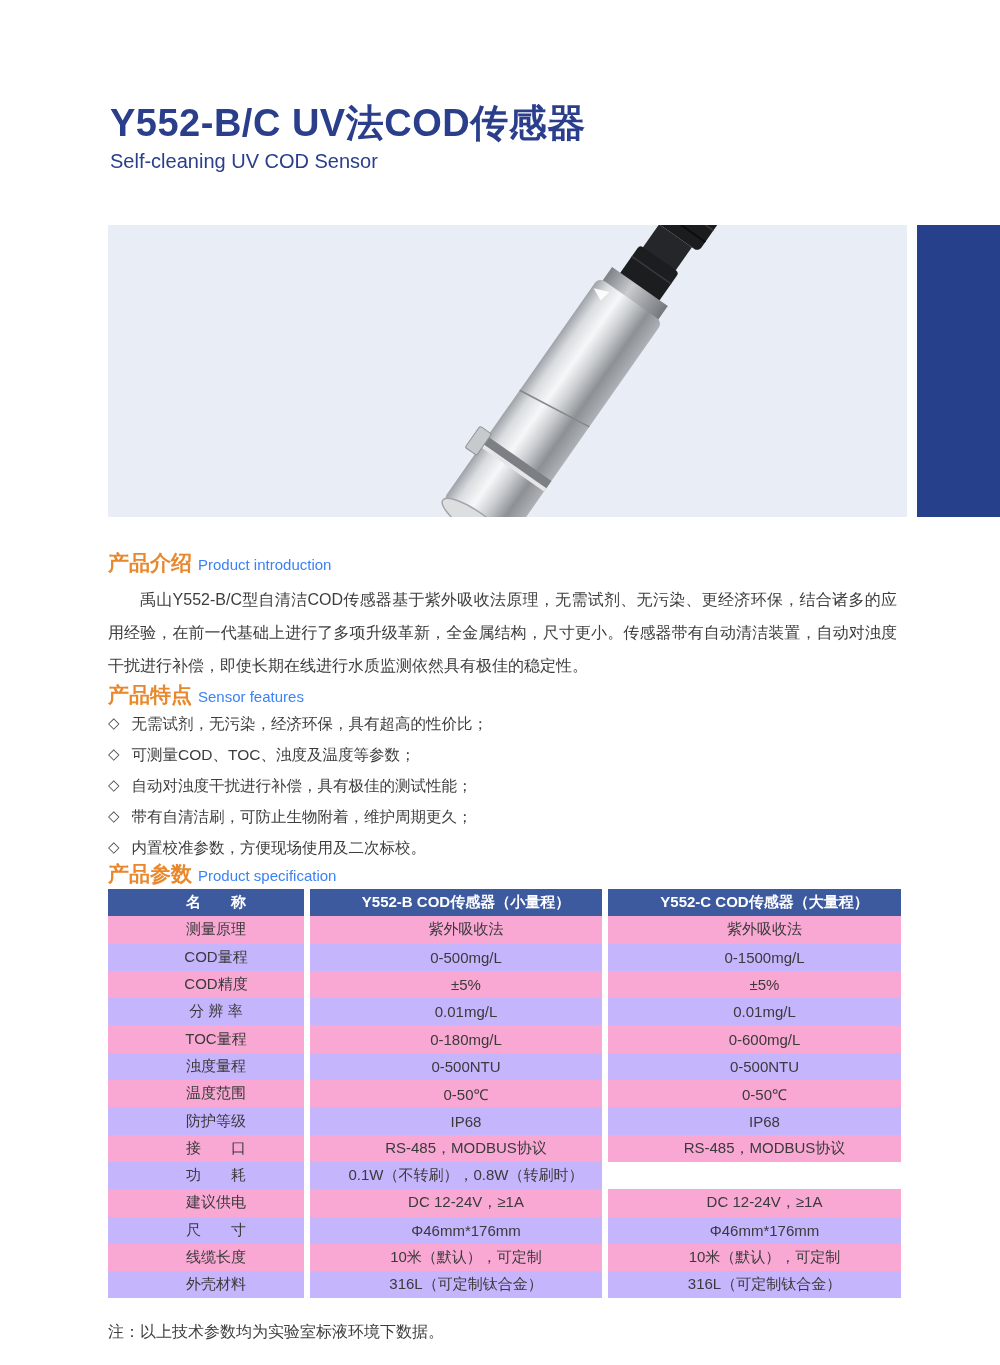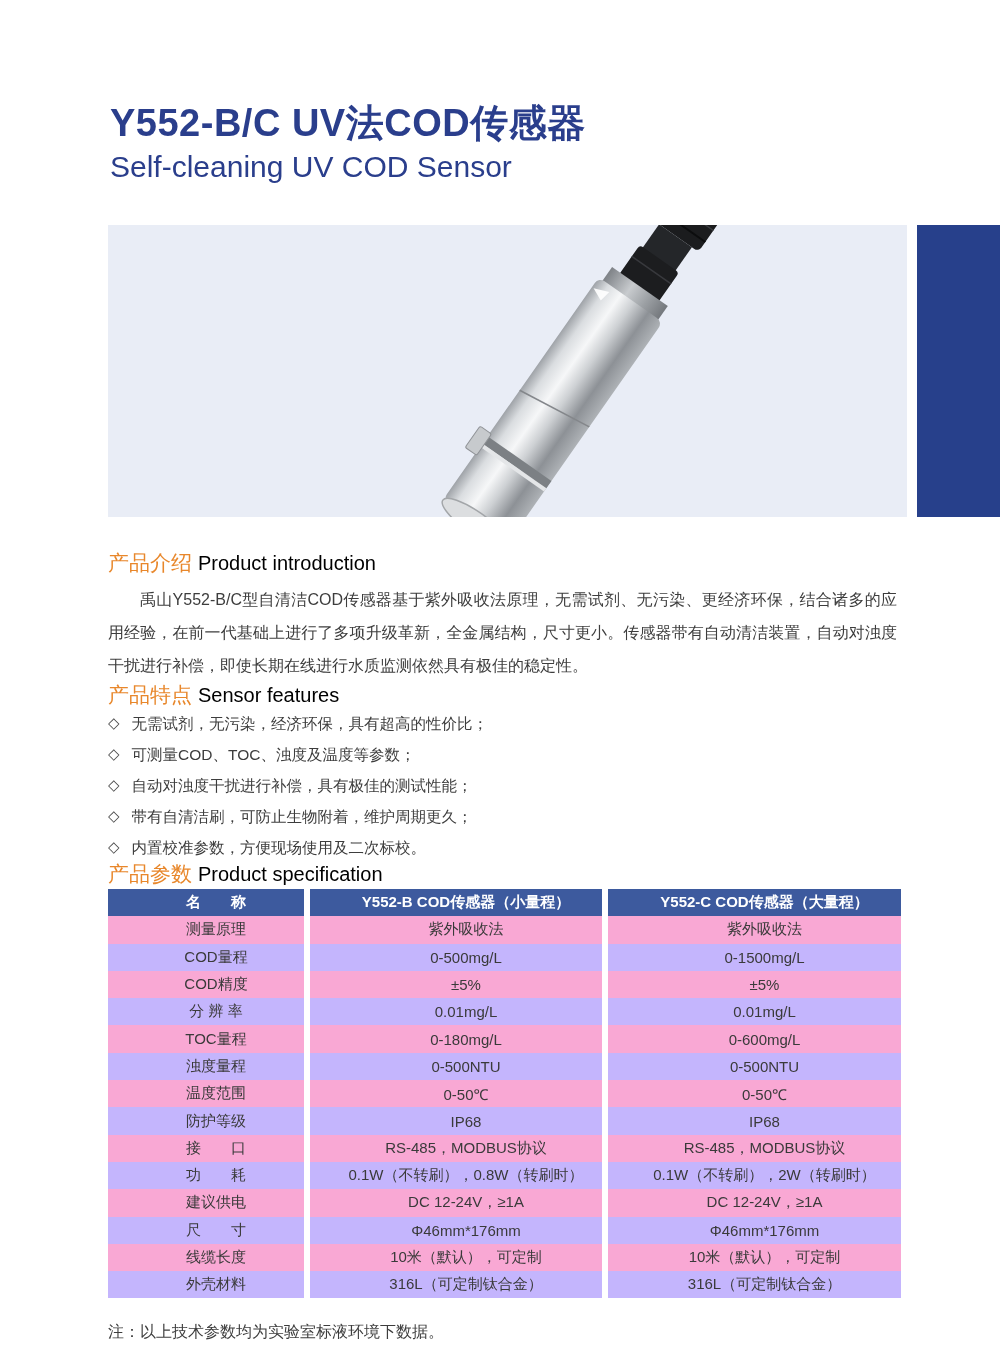--- a/index.html
+++ b/index.html
@@ -2,30 +2,30 @@
 <html><head>
 <meta charset="utf-8">
 <style>
   html,body{margin:0;padding:0;background:#ffffff;}
   body{width:1000px;height:1365px;position:relative;font-family:"Liberation Sans",sans-serif;-webkit-font-smoothing:antialiased;}
   .page{position:absolute;inset:0;overflow:hidden;background:#fff;}
 
   
   .title-block{position:absolute;left:110px;top:102px;}
   .title{font-size:38px;font-weight:bold;color:#2A3E8C;letter-spacing:0.5px;line-height:1.15;}
-  .subtitle{font-size:30px;color:#2A3E8C;margin-top:4px;line-height:1.1;}
+  .subtitle{font-size:20px;color:#2A3E8C;margin-top:4px;line-height:1.1;}
 
   
   .banner{position:absolute;left:108px;top:225px;width:799px;height:292px;background:#E9EDF6;overflow:hidden;}
   .side-bar{position:absolute;left:917px;top:225px;width:83px;height:292px;background:#27408B;}
 
   
   .sec-head{position:absolute;left:108px;white-space:nowrap;}
-  .sec-head .zh{font-size:21px;font-weight:normal;color:#E8872B;}
-  .sec-head .en{font-size:20px;color:#000000;margin-left:6px;}
+  .sec-head .zh{font-size:21px;font-weight:bold;color:#E8872B;}
+  .sec-head .en{font-size:15px;color:#3b82f6;margin-left:6px;}
   .sec-intro{top:549px;}
   .sec-features{top:681px;}
   .sec-specs{top:860px;}
 
   
   .intro-text{position:absolute;left:108px;top:583px;width:789px;font-size:16px;color:#3D3D3D;
     line-height:33px;text-align:justify;text-indent:2em;}
 
   
   .features{position:absolute;left:108px;top:714px;width:780px;}
@@ -194,21 +194,20 @@
           <div class="cell">IP68</div>
         </div>
         <div class="trow white">
           <div class="cell">接　　口</div>
           <div class="cell">RS-485，MODBUS协议</div>
           <div class="cell">RS-485，MODBUS协议</div>
         </div>
         <div class="trow gray">
           <div class="cell">功　　耗</div>
           <div class="cell">0.1W（不转刷），0.8W（转刷时）</div>
-          <div class="cell">0.1W（不转刷），2W（转刷时）</div>
         </div>
         <div class="trow white">
           <div class="cell">建议供电</div>
           <div class="cell">DC 12-24V，≥1A</div>
           <div class="cell">DC 12-24V，≥1A</div>
         </div>
         <div class="trow gray">
           <div class="cell">尺　　寸</div>
           <div class="cell">Φ46mm*176mm</div>
           <div class="cell">Φ46mm*176mm</div>

